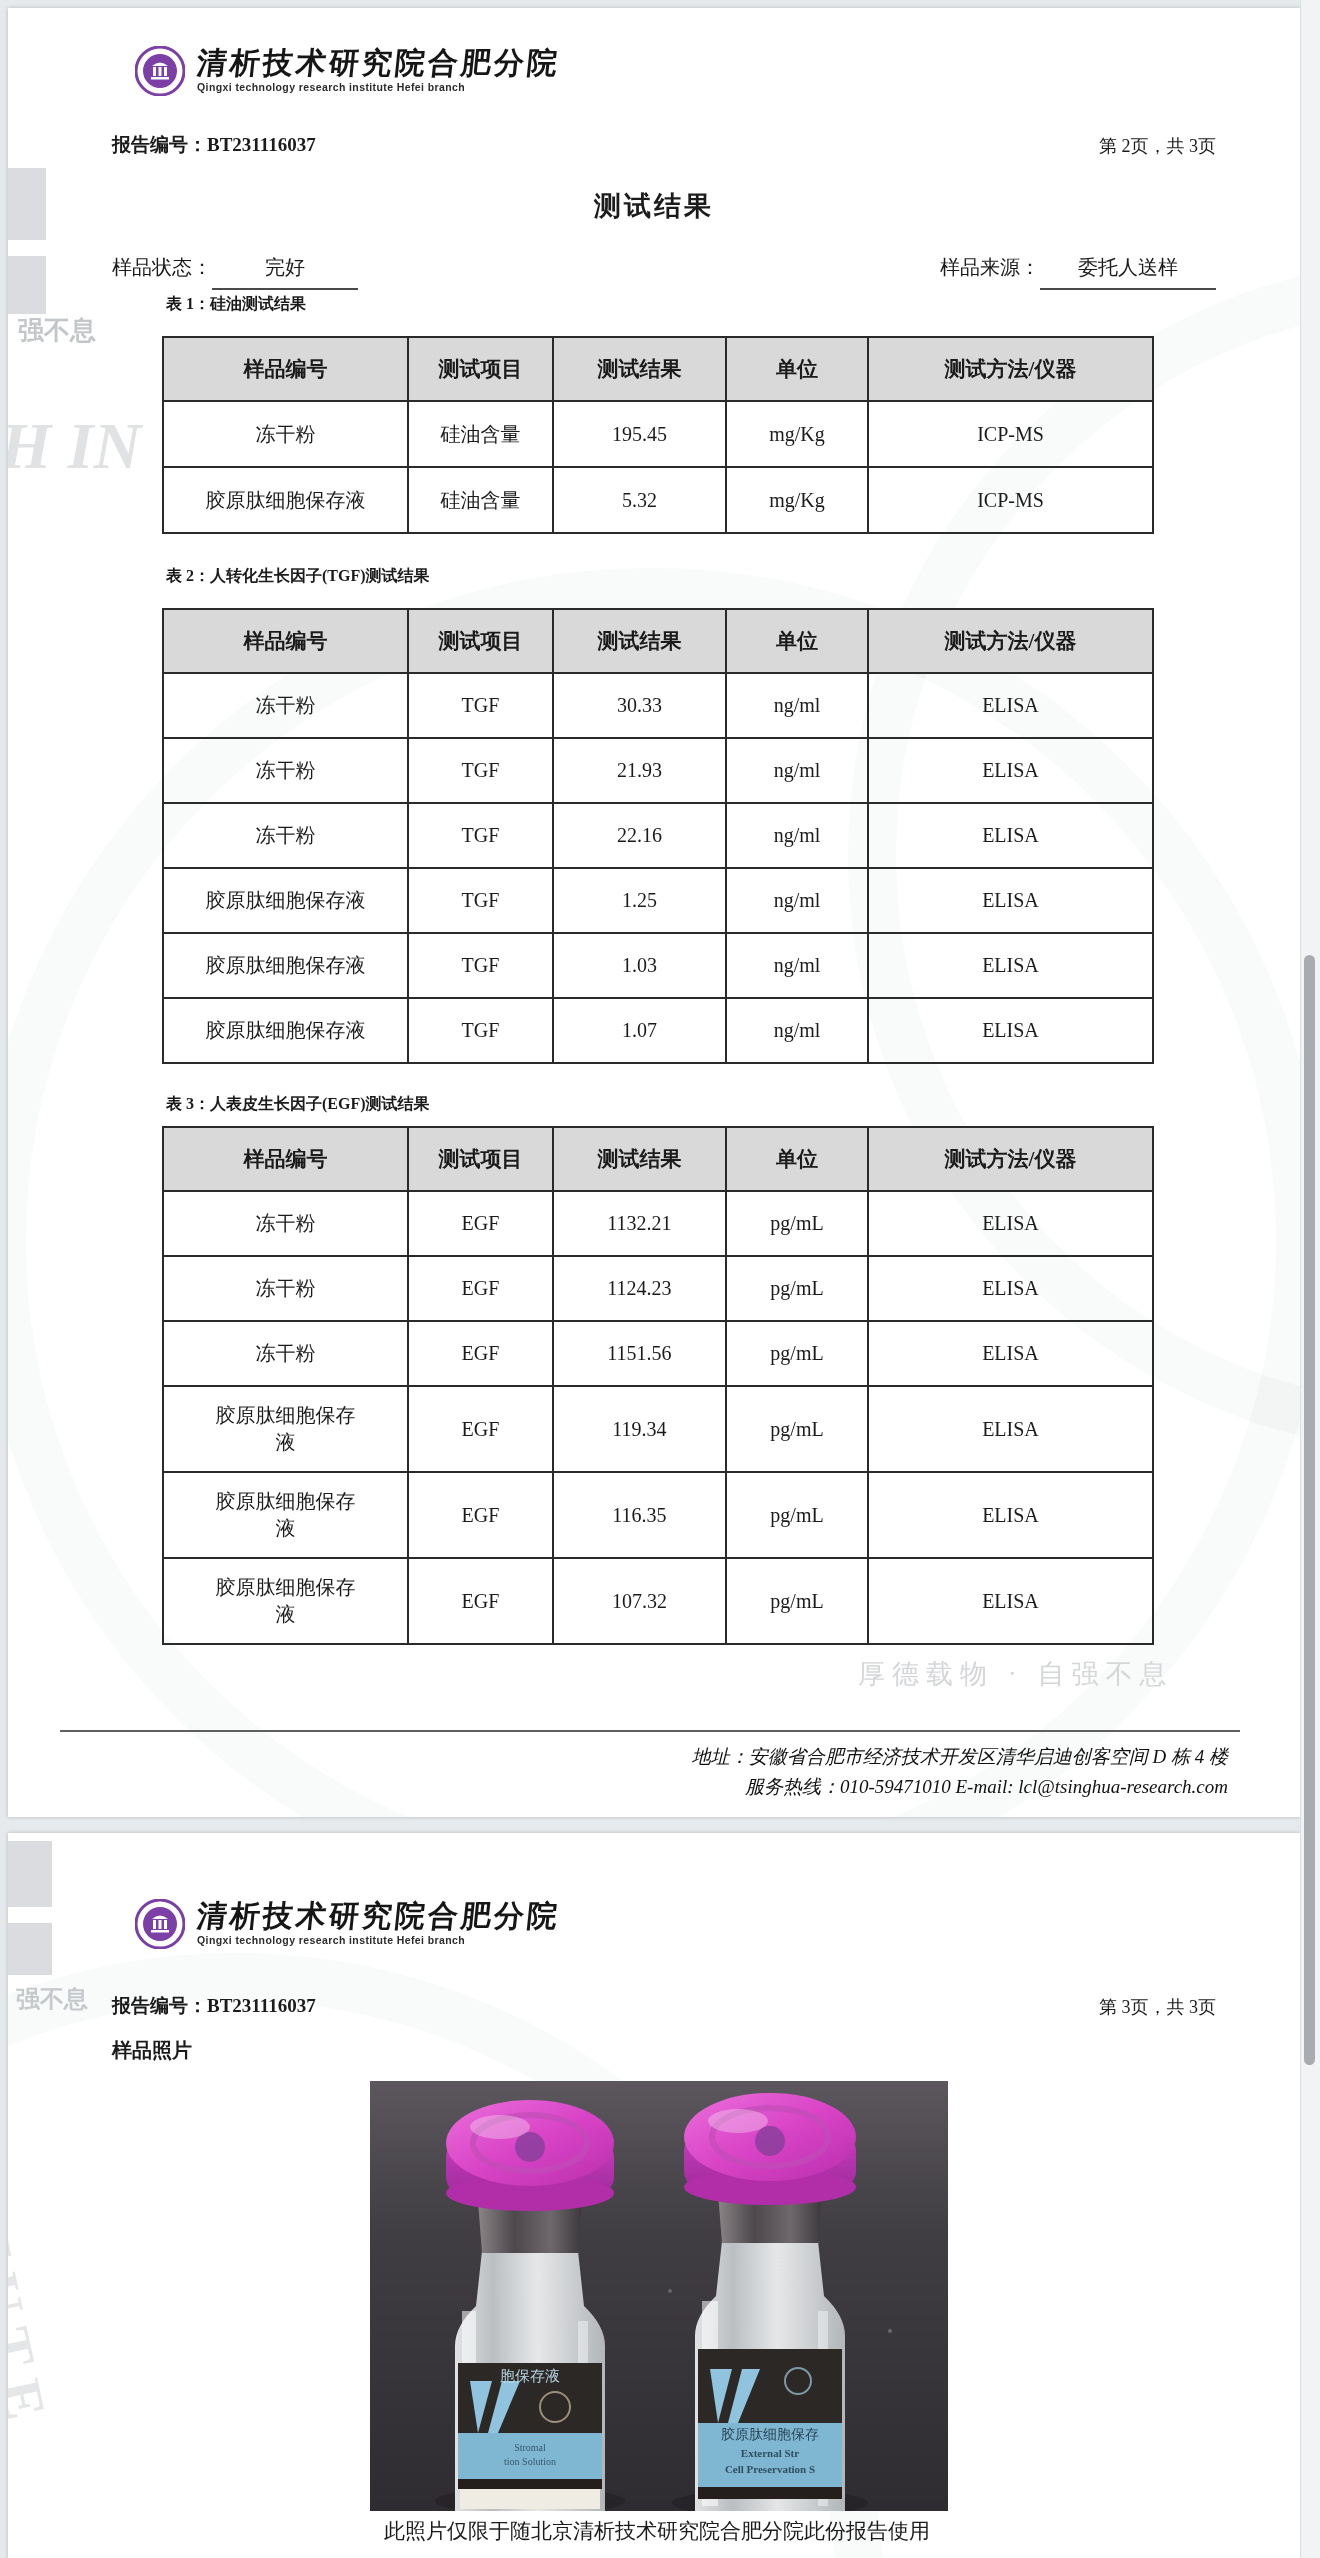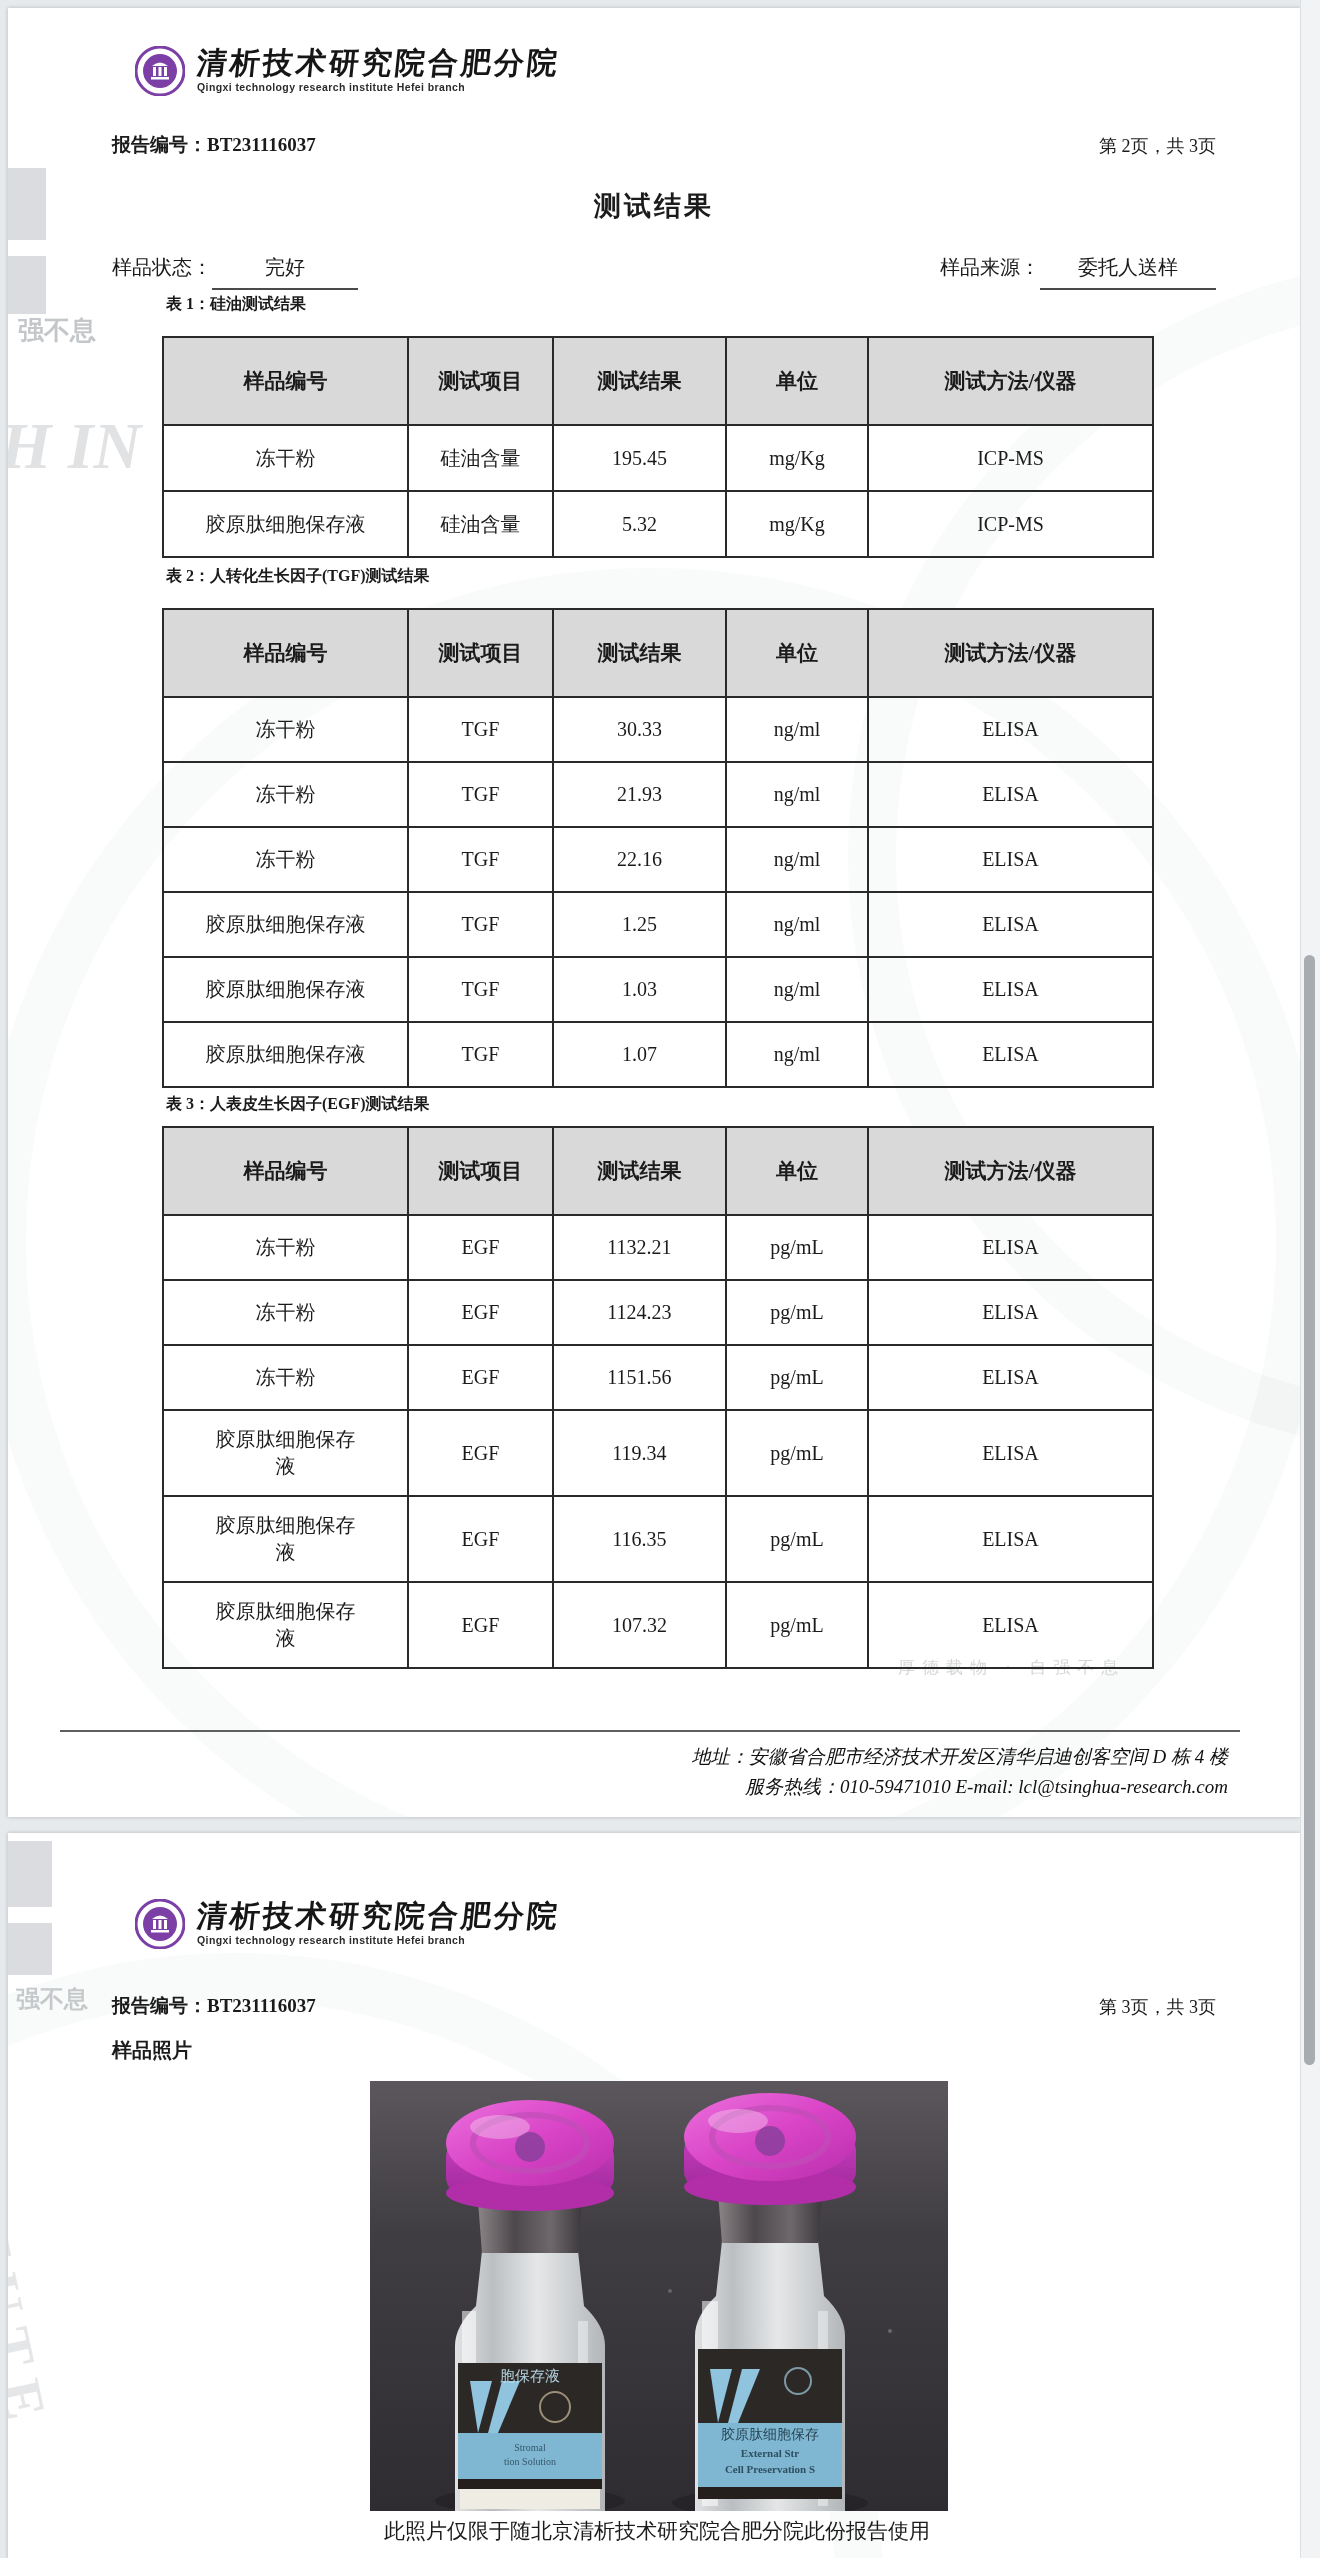--- a/index.html
+++ b/index.html
@@ -45,21 +45,21 @@
   .blank-status{min-width:130px;}
   .blank-source{min-width:160px;}
 
   
   .table-title{position:absolute;left:158px;width:990px;text-align:left;
     font-size:16px;font-weight:bold;}
   table.rpt{position:absolute;left:154px;width:990px;border-collapse:collapse;
     table-layout:fixed;text-align:center;font-size:21px;
     border:2px solid #1f1f1f;}
   table.rpt th{background:#d9d9d9;font-weight:bold;height:62px;
-    border:2px solid #2a2a2a;padding:12px 4px;}
+    border:2px solid #2a2a2a;padding:0 4px;}
   table.rpt td{height:63px;border:2px solid #2a2a2a;padding:0 4px;
     white-space:pre-line;font-size:20px;}
   #table-1 td{height:64px;}
   #table-3 tbody tr:nth-child(n+4) td{height:84px;}
 
   
   .footer-divider{position:absolute;left:52px;right:60px;top:1722px;
     border-top:2px solid #5f5f5f;}
   .footer{position:absolute;right:72px;top:1734px;text-align:right;
     font-style:italic;font-size:19px;line-height:30px;color:#111;}
@@ -80,21 +80,21 @@
 <body>
 
 <div class="page" id="page-2">
 
   <div class="wm-ring" style="width:1250px;height:1250px;left:-30px;top:560px;"></div>
   <div class="wm-ring" style="width:1100px;height:1100px;left:840px;top:250px;"></div>
   <div class="wm-block" style="left:0;top:160px;width:38px;height:72px;"></div>
   <div class="wm-block" style="left:0;top:248px;width:38px;height:58px;"></div>
   <div class="wm" style="left:10px;top:305px;font-size:26px;font-weight:bold;color:#c4c7ca;">强不息</div>
   <div class="wm" style="left:-8px;top:400px;font-size:66px;font-weight:bold;color:rgba(160,166,172,.33);font-style:italic;">H IN</div>
-  <div class="wm" style="left:850px;top:1648px;font-size:17px;letter-spacing:7px;color:#d4d6d8;margin-left:40px;">厚德载物 · 自强不息</div>
+  <div class="wm" style="left:850px;top:1648px;font-size:27px;letter-spacing:7px;color:#d4d6d8;">厚德载物 · 自强不息</div>
 
   <div class="logo" style="left:127px;top:38px;">
     <svg class="emblem" width="50" height="50" viewBox="0 0 50 50">
       <circle cx="25" cy="25" r="24" fill="#ffffff" stroke="#7b3fa6" stroke-width="3"></circle>
       <circle cx="25" cy="25" r="17" fill="#7b3fa6"></circle>
       <path d="M17 20 Q25 13 33 20 Z" fill="#ffffff"></path>
       <rect x="18" y="21" width="3" height="9" fill="#ffffff"></rect>
       <rect x="23.5" y="21" width="3" height="9" fill="#ffffff"></rect>
       <rect x="29" y="21" width="3" height="9" fill="#ffffff"></rect>
       <rect x="16" y="31" width="18" height="2.5" fill="#ffffff"></rect>

